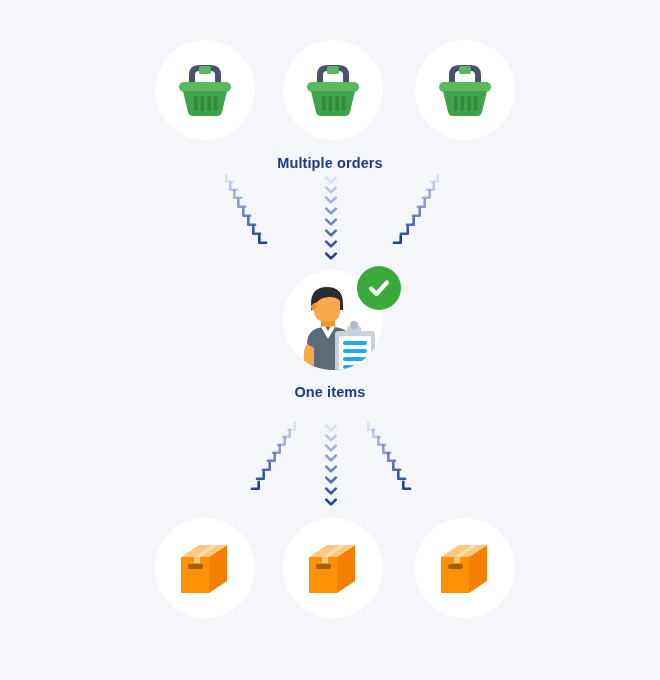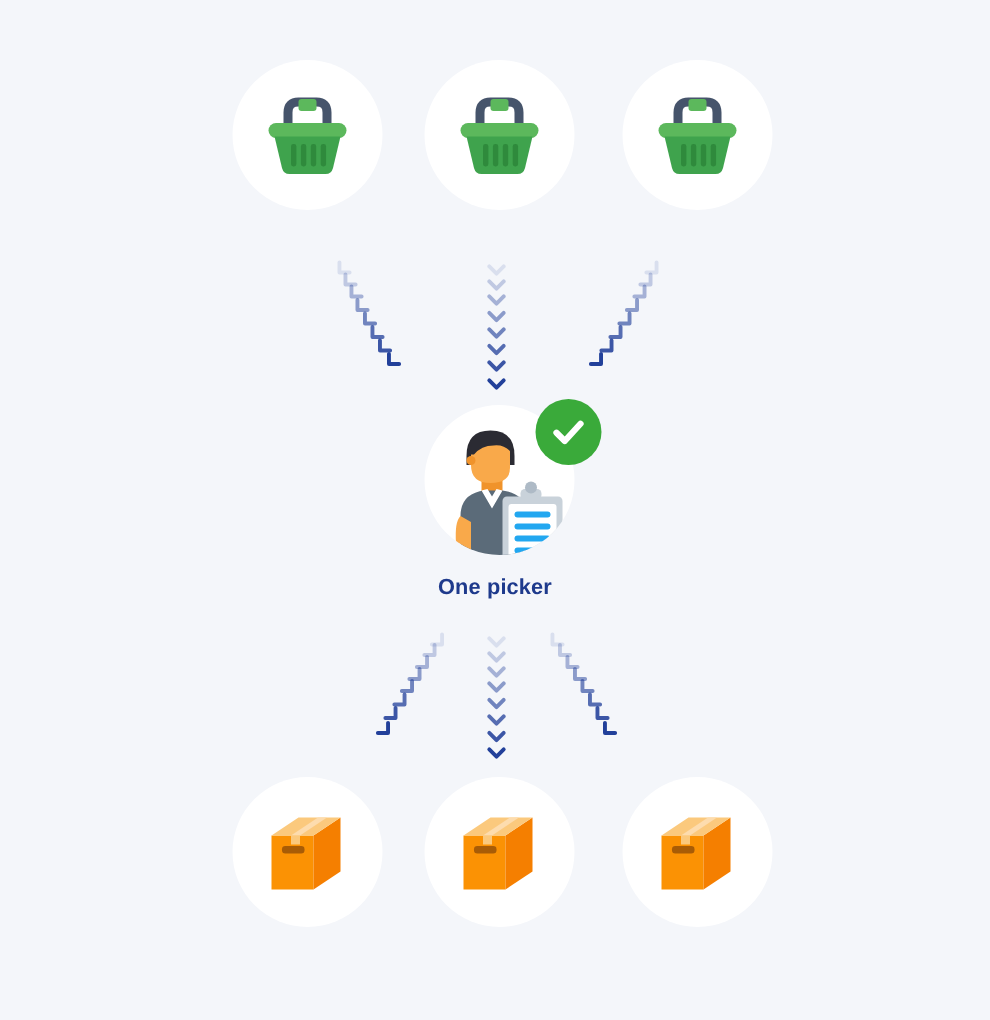--- a/index.html
+++ b/index.html
@@ -83,20 +83,21 @@
       <path d="M9 29 L53 29 L48 50 Q47 54 43 54 L19 54 Q15 54 14 50 Z" fill="#3fa34d"></path>
       <g fill="#2f8a3c">
         <rect x="20" y="34" width="3.6" height="15" rx="1.6"></rect>
         <rect x="26.6" y="34" width="3.6" height="15" rx="1.6"></rect>
         <rect x="33.2" y="34" width="3.6" height="15" rx="1.6"></rect>
         <rect x="39.8" y="34" width="3.6" height="15" rx="1.6"></rect>
       </g>
     </svg>
   </div>
 
+  <div class="caption" style="top:155px;">Multiple orders</div>
 
   <div>
       <div class="chev" style="left: 220px; top: 172px; opacity: 0.12; transform: rotate(45deg);">
         <svg viewBox="0 0 16 16">
           <path d="M3.2 5.6 L8 10.4 L12.8 5.6" fill="none" stroke="#22409a" stroke-width="2.6" stroke-linecap="round" stroke-linejoin="round"></path>
         </svg>
       </div>
       <div class="chev" style="left: 223.612px; top: 180.102px; opacity: 0.245714; transform: rotate(45deg);">
         <svg viewBox="0 0 16 16">
           <path d="M3.2 5.6 L8 10.4 L12.8 5.6" fill="none" stroke="#22409a" stroke-width="2.6" stroke-linecap="round" stroke-linejoin="round"></path>
@@ -247,21 +248,21 @@
         </g>
       </svg>
     </div>
     <div class="check-badge">
       <svg width="26" height="26" viewBox="0 0 26 26">
         <path d="M5 13.5 L10.5 19 L21 7.5" fill="none" stroke="#ffffff" stroke-width="4.2" stroke-linecap="round" stroke-linejoin="round"></path>
       </svg>
     </div>
   </div>
 
-  <div class="caption" style="top:384px;">One picker</div>
+  <div class="caption" style="top:384px;">One items</div>
 
   <div>
       <div class="chev" style="left: 285px; top: 420px; opacity: 0.12; transform: rotate(-45deg);">
         <svg viewBox="0 0 16 16">
           <path d="M3.2 5.6 L8 10.4 L12.8 5.6" fill="none" stroke="#22409a" stroke-width="2.6" stroke-linecap="round" stroke-linejoin="round"></path>
         </svg>
       </div>
       <div class="chev" style="left: 280.102px; top: 427.082px; opacity: 0.245714; transform: rotate(-45deg);">
         <svg viewBox="0 0 16 16">
           <path d="M3.2 5.6 L8 10.4 L12.8 5.6" fill="none" stroke="#22409a" stroke-width="2.6" stroke-linecap="round" stroke-linejoin="round"></path>

